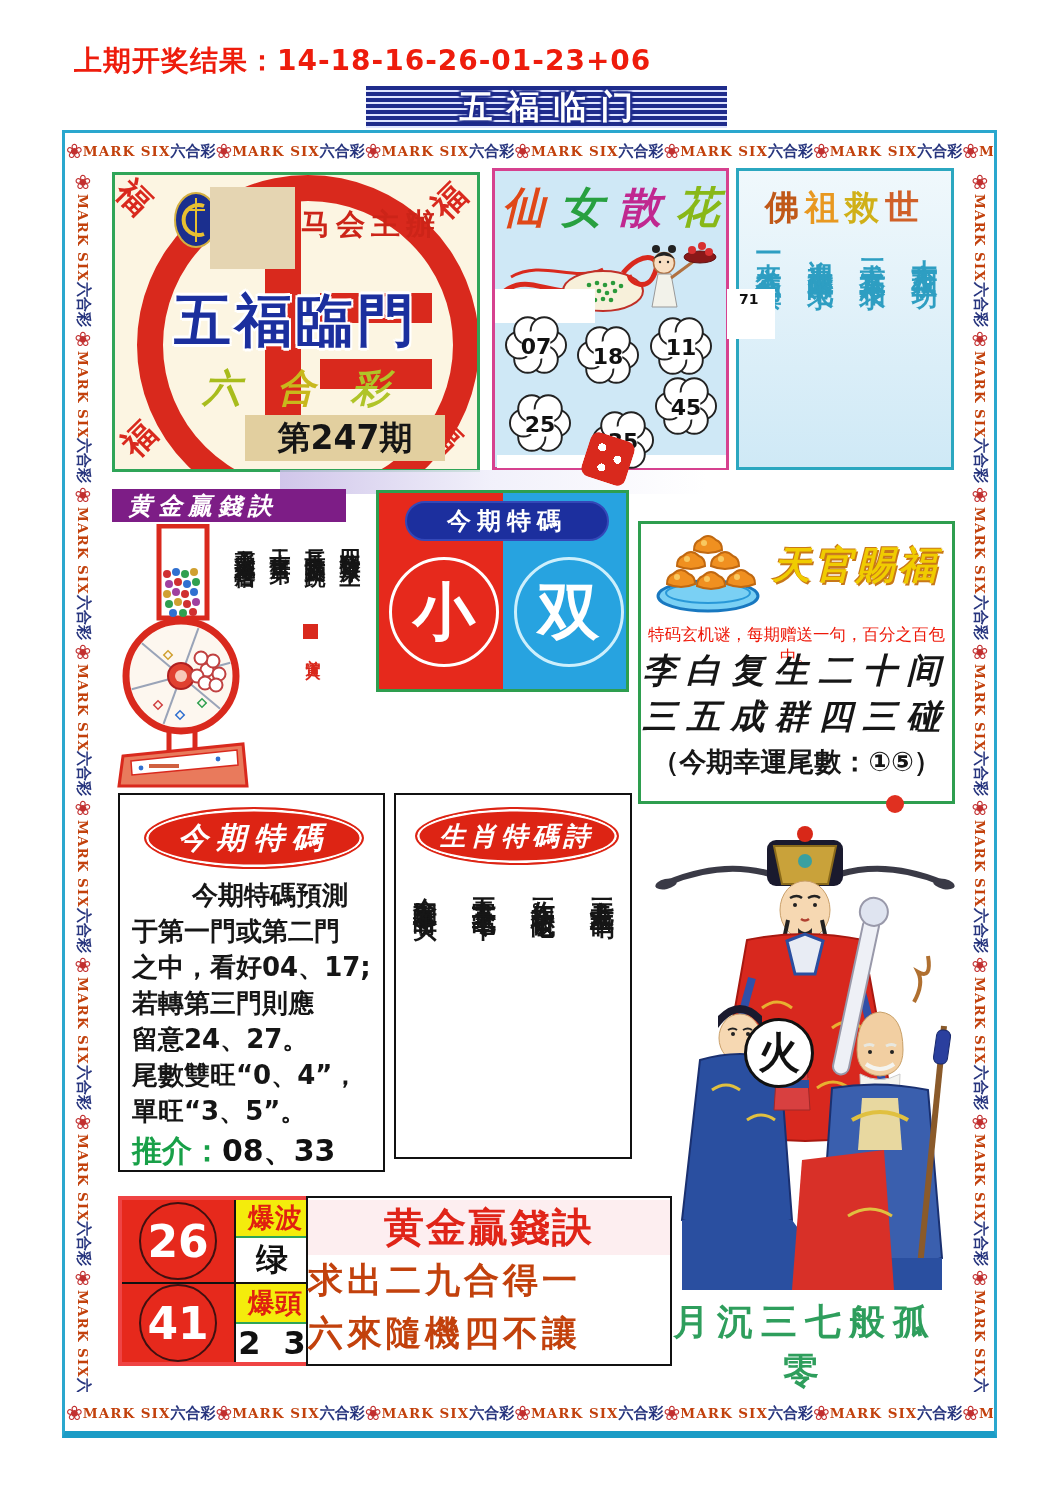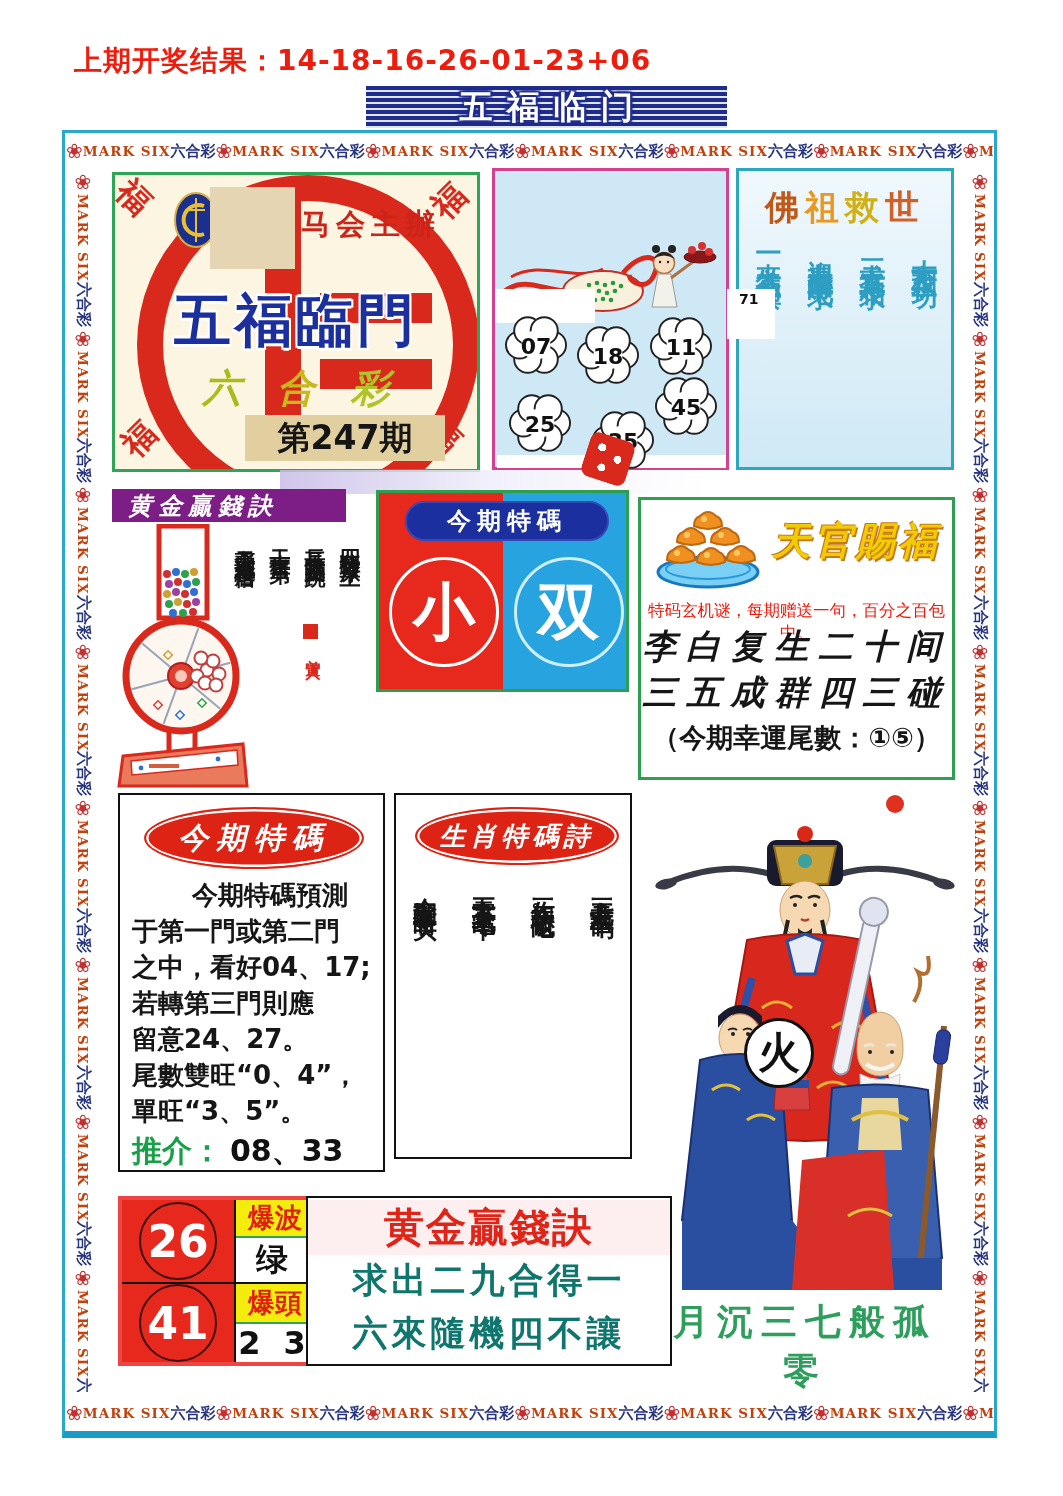--- a/index.html
+++ b/index.html
@@ -87,39 +87,39 @@
   .spec .h-l{background:#e6291c}.spec .h-r{background:#27a3e0}
   .spec-pill{position:absolute;left:26px;top:8px;width:200px;height:36px;background:#1c2f9e;border:2px solid #3448b8;
       border-radius:20px;color:#fff;font-size:24px;font-weight:700;letter-spacing:6px;
       display:flex;align-items:center;justify-content:center;z-index:3}
   .spec-cir{position:absolute;top:64px;width:104px;height:104px;border-radius:50%;
       display:flex;align-items:center;justify-content:center;color:#fff;font-size:62px;font-weight:800}
   .c-l{left:10px;border:3px solid #fff}
   .c-r{left:11px;border:3px solid #cdeffc}
 
   
-  .bless{left:638px;top:497px;width:317px;height:283px;border:3px solid #2e9e4f;background:#fff}
+  .bless{left:638px;top:521px;width:317px;height:283px;border:3px solid #2e9e4f;background:#fff}
   .bless-title{position:absolute;left:118px;top:16px;width:195px;text-align:center;font-size:38px;font-weight:800;
       font-style:italic;font-family:"DejaVu Serif",serif;color:#f0cc00;letter-spacing:4px;
       text-shadow:1.5px 1.5px 0 #c87818,-1px -1px 0 #c87818}
   .bless-intro{position:absolute;left:0;top:100px;width:100%;text-align:center;font-size:16.5px;font-weight:400;color:#ee1808}
   .bless-poem{position:absolute;left:0;width:100%;text-align:center;font-size:34px;font-weight:700;
       font-style:italic;font-family:"DejaVu Serif",serif;letter-spacing:10px;color:#161616}
   .bless-lucky{position:absolute;left:0;top:220px;width:100%;text-align:center;font-size:27px;font-weight:800;color:#161616}
 
   
   .pred{left:118px;top:793px;width:267px;height:379px;border:2px solid #111;background:#fff}
   .oval{background:#dd2414;border:2.5px solid #dd2414;box-shadow:inset 0 0 0 2.5px #fff;border-radius:50%;
       color:#fff;display:flex;align-items:center;justify-content:center;font-style:italic;
       font-family:"DejaVu Serif",serif;font-weight:700}
   .pred-oval{position:absolute;left:24px;top:12px;width:216px;height:58px;font-size:30px;letter-spacing:8px}
   .pred-lines{position:absolute;left:12px;top:82px;width:244px;font-size:26px;font-weight:700;line-height:36px;color:#161616}
   .pred-lines div:first-child{text-indent:60px}
   .pred-rec{position:absolute;left:12px;top:336px;font-size:30px;font-weight:800}
-  .pred-rec .g{color:#18a048;margin-right:8px}
+  .pred-rec .g{color:#18a048;margin-right:0}
 
   
   .zod{left:394px;top:793px;width:238px;height:366px;border:2px solid #111;background:#fff}
   .zod-oval{position:absolute;left:19px;top:12px;width:200px;height:54px;font-size:26px;letter-spacing:5px}
   .zod-cols{position:absolute;left:14px;top:84px;width:208px;height:268px;writing-mode:vertical-rl;text-orientation:upright;
       font-size:24px;font-weight:800;color:#161616}
   .zod-cols div{margin-left:27px;letter-spacing:3px}
 
   
   .deity{left:652px;top:788px;width:306px;height:502px}
@@ -135,22 +135,22 @@
   .burst .num i{width:74px;height:74px;border:2.5px solid #401010;border-radius:50%;display:flex;align-items:center;
       justify-content:center;font-style:normal;color:#fff;font-size:44px;font-weight:700}
   .burst .side{flex:1;display:flex;flex-direction:column}
   .burst .lab{flex:1;background:#f4ec0c;color:#e02010;font-size:27px;font-weight:800;display:flex;align-items:center;justify-content:center;border-bottom:2px solid #2fa558}
   .burst .val{flex:1;background:#fff;color:#111;font-size:32px;font-weight:800;display:flex;align-items:center;justify-content:center;letter-spacing:6px}
 
   
   .gold{left:306px;top:1196px;width:366px;height:170px;border:2px solid #111;background:#fff}
   .gold-title{position:absolute;left:0;top:2px;width:100%;text-align:center;font-size:40px;font-weight:800;color:#e02418;
       background:#fdeef0;letter-spacing:2px}
-  .gold-lines{position:absolute;left:0;top:56px;width:100%;text-align:center;font-size:35px;font-weight:700;
-      letter-spacing:4px;line-height:53px;color:#0f766e}
+  .gold-lines{position:absolute;left:0;top:56px;width:100%;text-align:left;font-size:35px;font-weight:700;
+      letter-spacing:4px;line-height:53px;color:#c2410c}
 
   
   .dice{left:585px;top:436px;width:46px;height:46px;background:#d9291d;border-radius:9px;transform:rotate(18deg);
       background-image:radial-gradient(circle at 30% 30%,#fff 0 4px,transparent 4px),
                        radial-gradient(circle at 70% 45%,#fff 0 4px,transparent 4px),
                        radial-gradient(circle at 42% 72%,#fff 0 4px,transparent 4px)}
 </style>
 </head>
 <body>
 
@@ -279,20 +279,26 @@
     <div class="cover"></div>
     <div class="host ser">马会主辦</div>
     <div class="logo-title">五福臨門</div>
     <div class="logo-sub ser">
       <b style="color:#a8bc1c">六</b><b style="color:#c8b81c">合</b><b style="color:#b0c428">彩</b>
     </div>
     <div class="issue">第247期</div>
   </div>
 
   <div class="abs fairy">
+    <div class="fairy-title">
+      <span style="color:#e04818">仙</span>
+      <span style="color:#28a040">女</span>
+      <span style="color:#c02890">散</span>
+      <span style="color:#88b818">花</span>
+    </div>
     <svg style="position:absolute;left:6px;top:62px" width="218" height="96" viewBox="0 0 218 96">
       <path d="M4 58 C30 38 56 70 82 52" fill="none" stroke="#d9291d" stroke-width="5"></path>
       <path d="M2 72 C36 54 62 86 98 64" fill="none" stroke="#d9291d" stroke-width="4"></path>
       <path d="M10 44 C42 26 72 50 102 36" fill="none" stroke="#d9291d" stroke-width="3"></path>
       <ellipse cx="102" cy="58" rx="40" ry="20" fill="#f7f0da" stroke="#c03028" stroke-width="2"></ellipse>
       <g fill="#2a9a3a">
         <circle cx="88" cy="52" r="2.3"></circle>
           <circle cx="96" cy="50" r="2.3"></circle>
           <circle cx="104" cy="52" r="2.3"></circle>
           <circle cx="112" cy="50" r="2.3"></circle>

